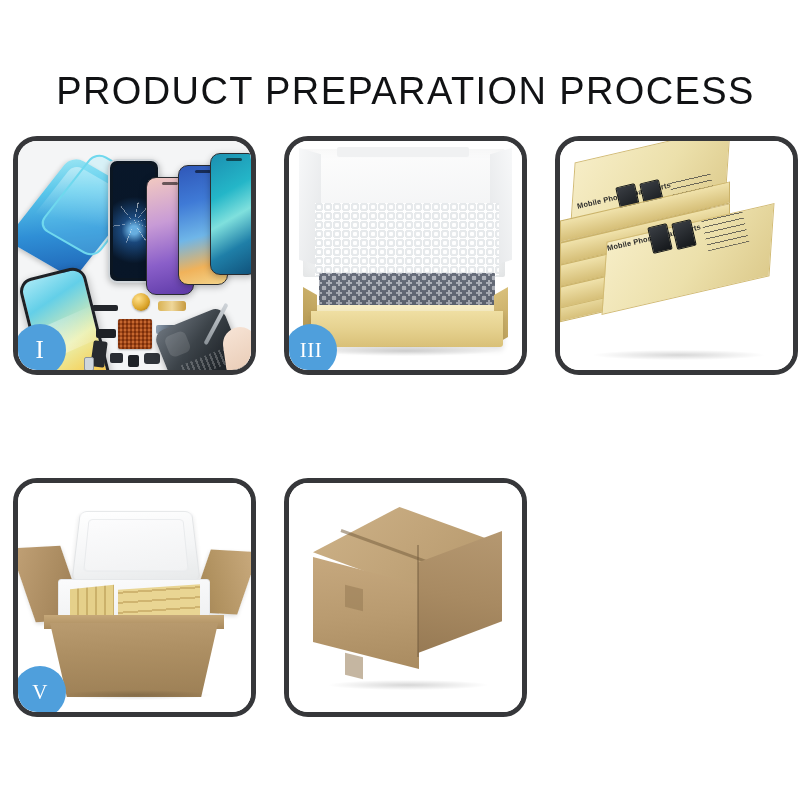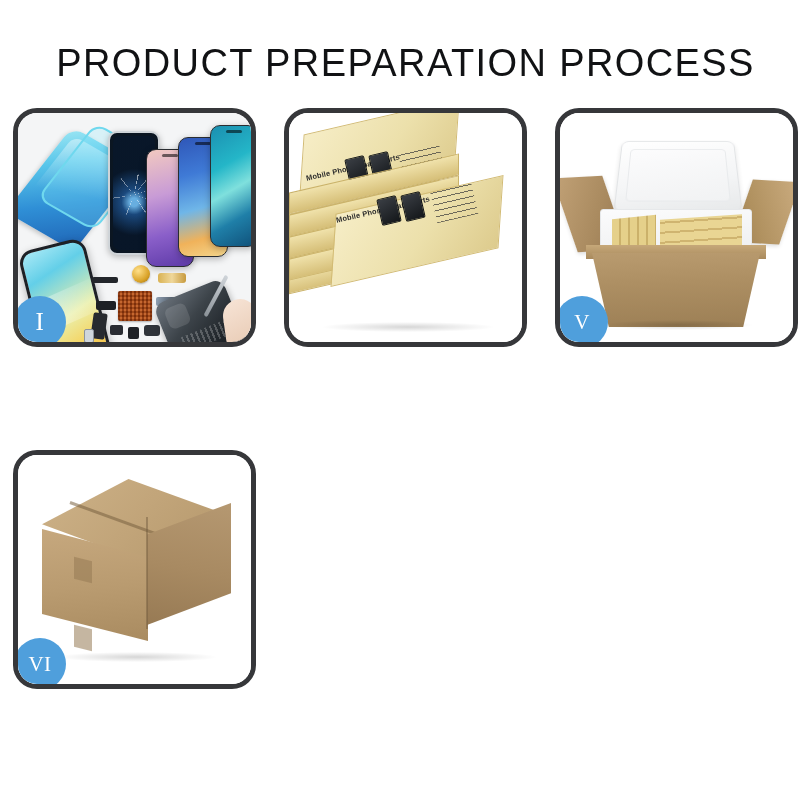--- a/index.html
+++ b/index.html
@@ -8,21 +8,21 @@
   body {
     width: 811px;
     height: 811px;
     background: #ffffff;
     font-family: "Liberation Sans", sans-serif;
     overflow: hidden;
     position: relative;
   }
 
   
-  .header { padding-top: 44px; text-align: center; }
+  .header { padding-top: 44px; text-align: center; margin-top: 28px; }
 
   .page-title {
     font-size: 38px;
     font-weight: 400;
     letter-spacing: 1.4px;
     color: #111214;
     line-height: 1.05;
     font-family: "Liberation Sans", sans-serif;
   }
 
@@ -545,20 +545,36 @@
       <div class="ic-6"></div>
       <div class="housing"></div>
       <div class="tweezer"></div>
       <div class="hand"></div>
       <div class="screws"></div>
     </div>
     <div class="badge">I</div>
   </div>
 
 
+  <div class="panel p3">
+    <div class="panel-stage">
+      <div class="lid-inner"></div>
+      <div class="lid-top"></div>
+      <div class="lid-flapL"></div>
+      <div class="lid-flapR"></div>
+      <div class="foam-pad"></div>
+      <div class="tray-contents"></div>
+      <div class="tray-lip"></div>
+      <div class="tray-sideL"></div>
+      <div class="tray-sideR"></div>
+      <div class="tray-front"></div>
+      <div class="shadow-soft"></div>
+    </div>
+    <div class="badge wide">III</div>
+  </div>
 
   <div class="panel p4">
     <div class="panel-stage">
       <div class="stackA">
         <div class="layer" style="top:84px"></div>
         <div class="layer" style="top:104px"></div>
         <div class="layer" style="top:124px"></div>
         <div class="layer" style="top:144px"></div>
       </div>
       <div class="lidface"></div>
@@ -601,16 +617,15 @@
     <div class="panel-stage">
       <div class="box6-top"></div>
       <div class="box6-seam"></div>
       <div class="box6-left"></div>
       <div class="box6-right"></div>
       <div class="box6-edge"></div>
       <div class="tape6 t6a"></div>
       <div class="tape6 t6b"></div>
       <div class="shadow-soft"></div>
     </div>
-    <div class="badge wide">VI</div>
   </div>
 
 </div>
 
 </body></html>

